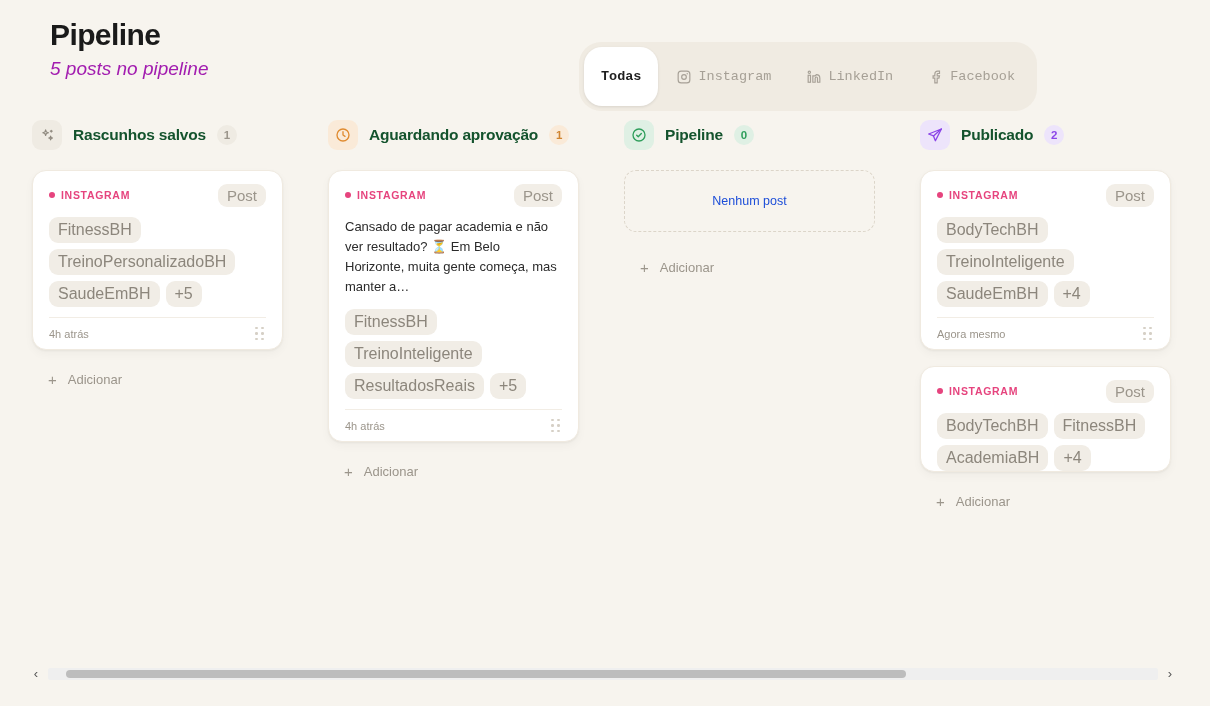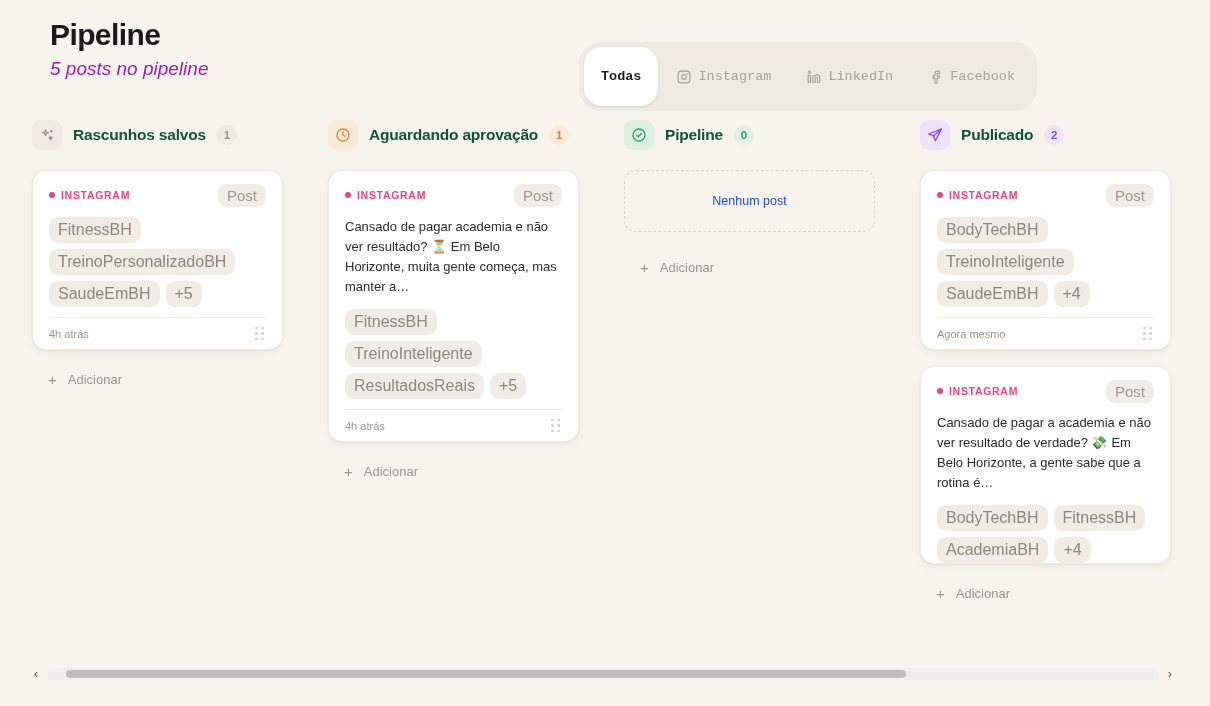--- a/index.html
+++ b/index.html
@@ -325,21 +325,20 @@
             </div>
           </div>
           <div class="card">
             <div class="card-top">
               <div class="platform">
                 <span class="plat-dot"></span>
                 <span class="plat-name">INSTAGRAM</span>
               </div>
               <span class="post-chip">Post</span>
             </div>
-            <div class="card-text">Cansado de pagar a academia e não ver resultado de verdade? 💸 Em Belo Horizonte, a gente sabe que a rotina é…</div>
             <div class="tags">
               <span class="tag">BodyTechBH</span>
               <span class="tag">FitnessBH</span>
               <span class="tag">AcademiaBH</span>
               <span class="tag">+4</span>
             </div>
           </div>
           <button class="add-btn">
             <span class="add-plus">+</span>
             <span>Adicionar</span>

